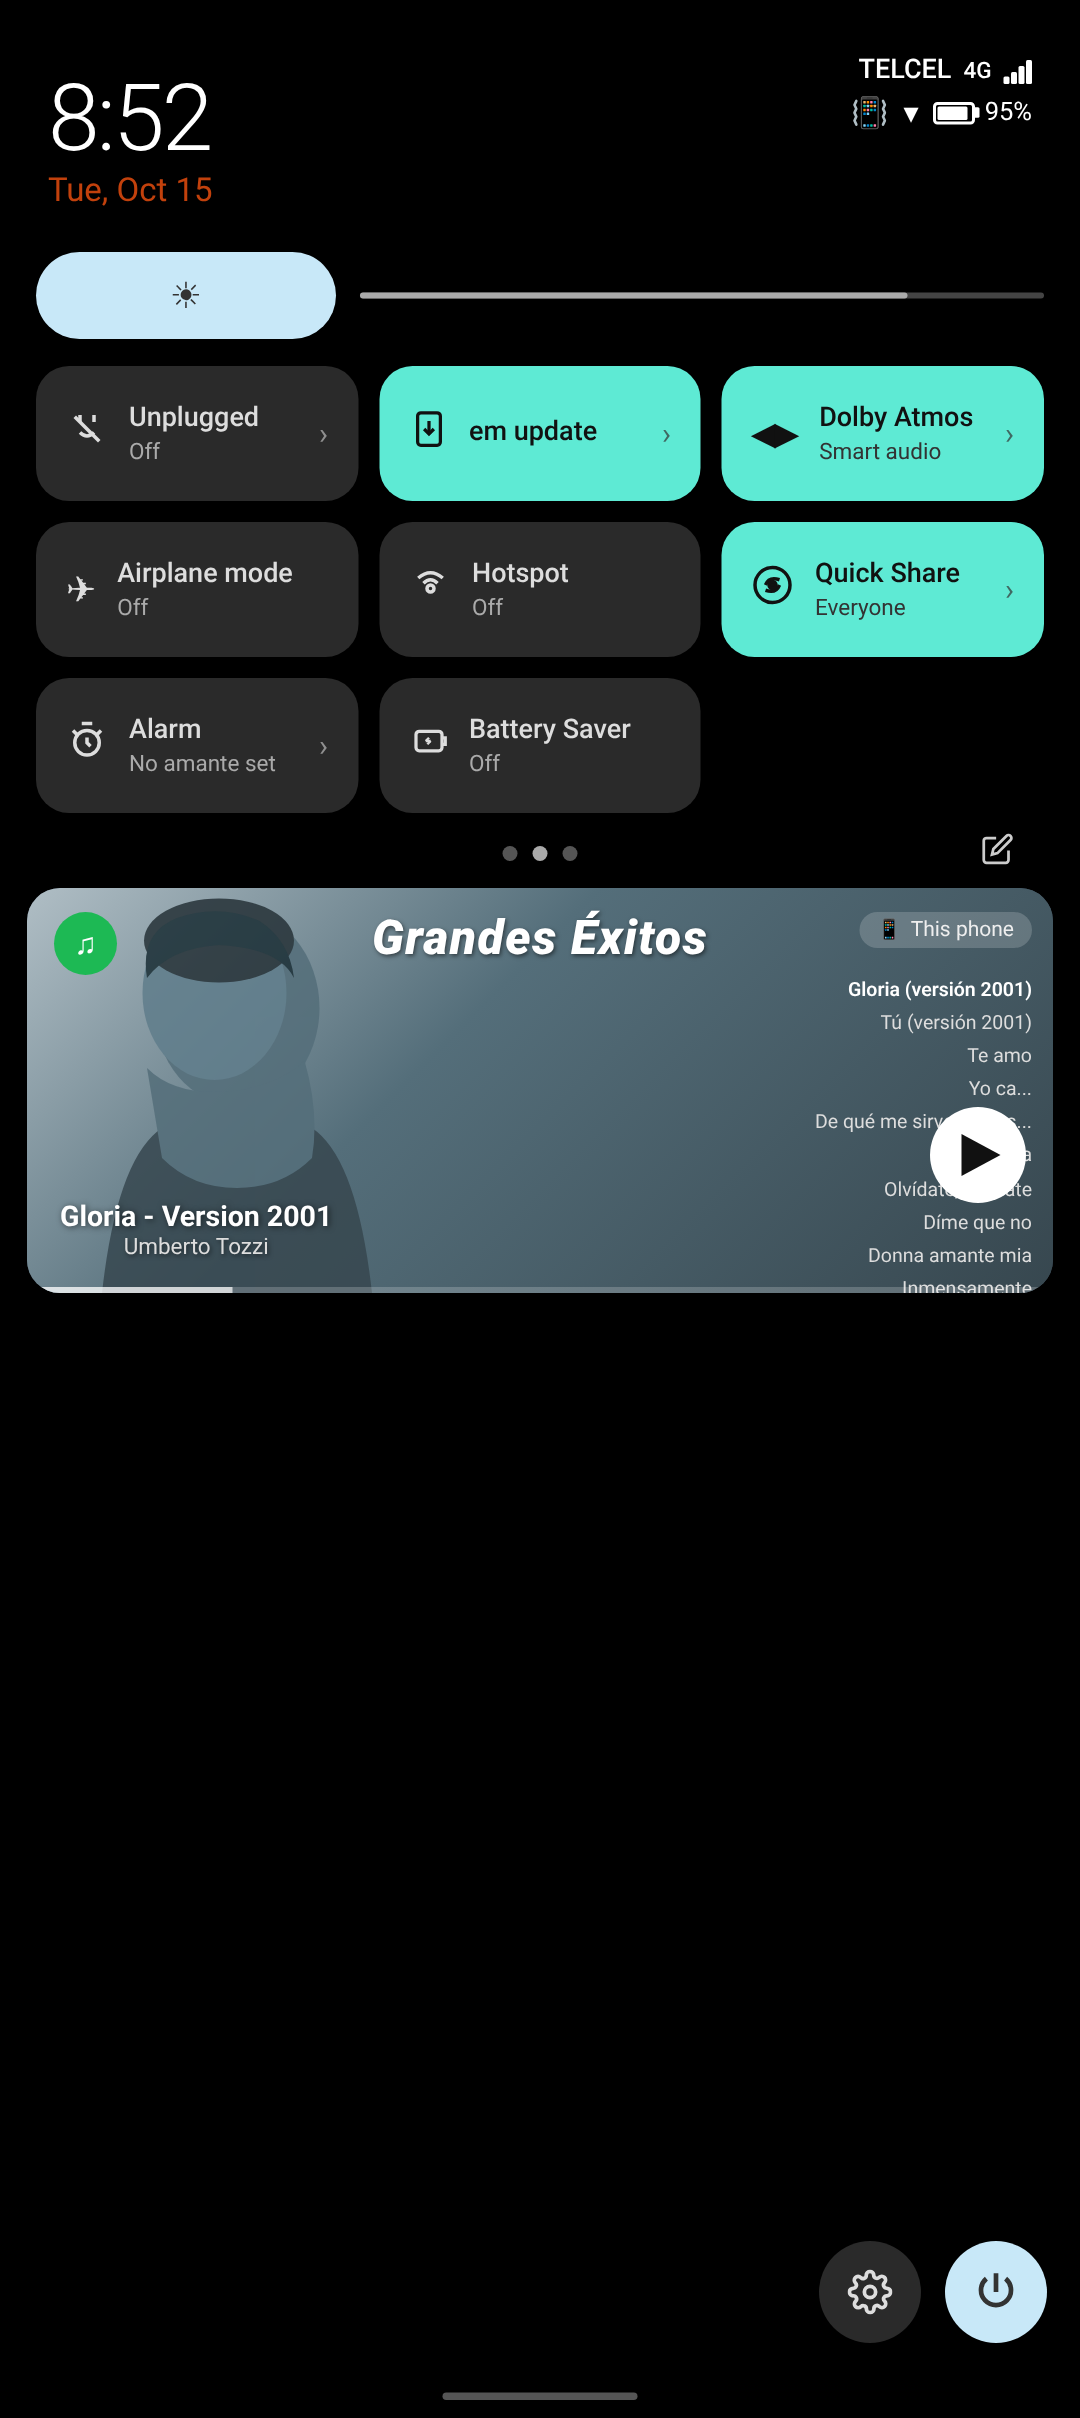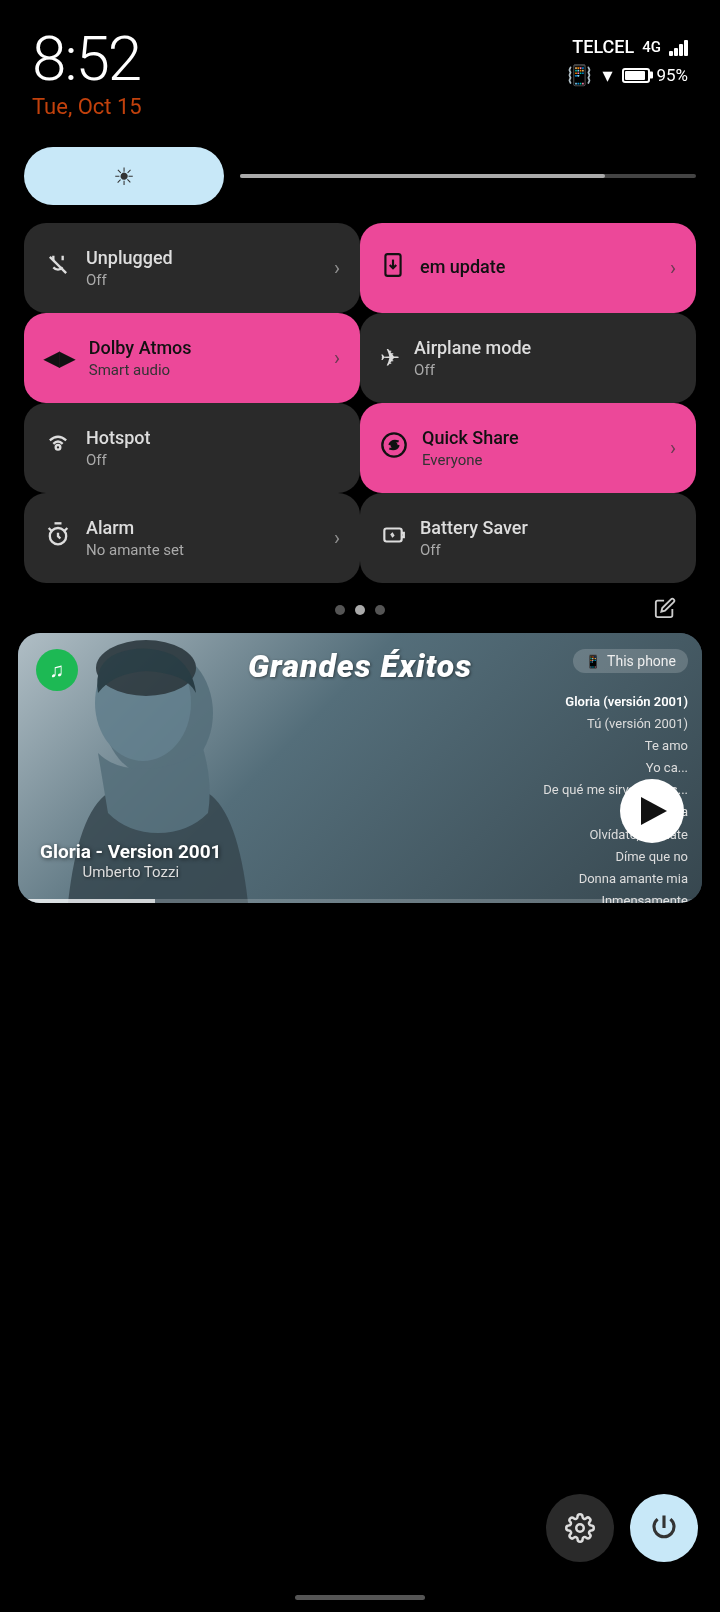--- a/index.html
+++ b/index.html
@@ -18,20 +18,21 @@
       display: flex;
       justify-content: space-between;
       align-items: flex-start;
       padding: 28px 32px 10px;
     }
     .time {
       font-size: 62px;
       font-weight: 300;
       line-height: 1;
       letter-spacing: -2px;
+      margin-top: 21px;
     }
     .date {
       font-size: 22px;
       font-weight: 400;
       margin-top: 4px;
       color: #c2410c;
     }
     .status-right {
       display: flex;
       flex-direction: column;
@@ -85,38 +86,39 @@
     .brightness-slider-fill {
       height: 100%;
       background: #aaa;
       border-radius: 2px;
       width: 80%;
     }
 
     
     .tiles-grid {
       display: grid;
-      grid-template-columns: 1fr 1fr;
+      grid-template-columns: 1fr 1fr 1fr;
+      gap: 14px;
     }
 
     .tile {
       border-radius: 22px;
       padding: 18px 20px;
       display: flex;
       align-items: center;
       gap: 14px;
       position: relative;
       min-height: 90px;
       cursor: pointer;
     }
     .tile.dark {
       background: #2a2a2a;
     }
     .tile.light {
-      background: #ec4899;
+      background: #5eead4;
     }
     .tile-icon {
       font-size: 26px;
       flex-shrink: 0;
       color: inherit;
     }
     .tile.dark .tile-icon { color: #ddd; }
     .tile.light .tile-icon { color: #111; }
 
     .tile-text {

